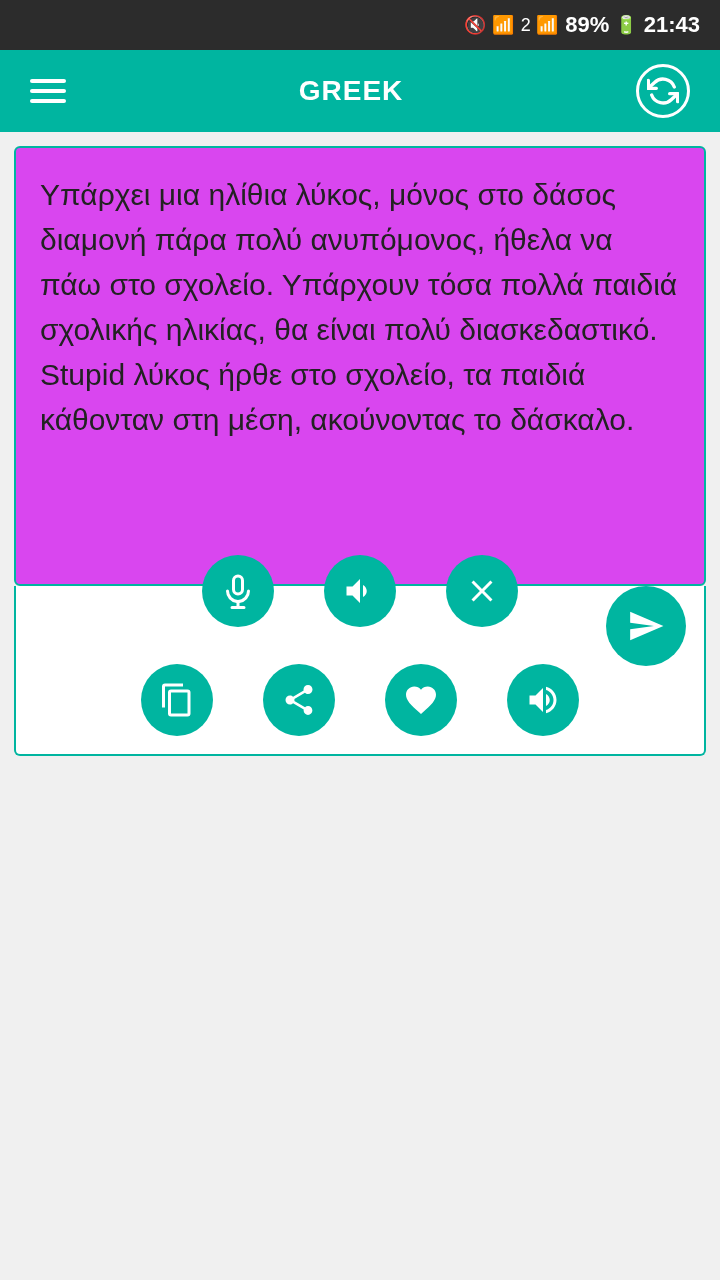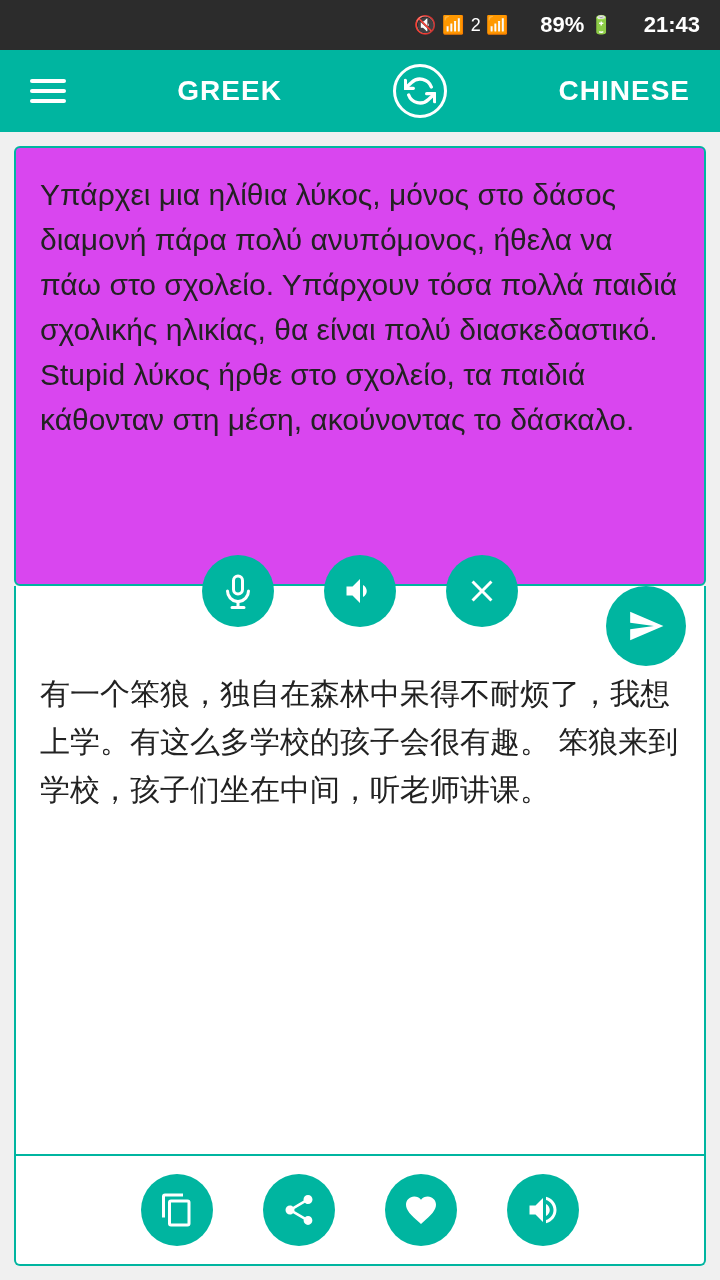--- a/index.html
+++ b/index.html
@@ -26,21 +26,20 @@
     }
     .status-bar-icons {
       display: flex;
       align-items: center;
       gap: 6px;
     }
     .status-text {
       color: white;
       font-size: 22px;
       font-weight: bold;
-      margin-left: 25px;
     }
     .status-icon {
       color: white;
       font-size: 18px;
     }
 
     
     .header {
       width: 100%;
       height: 82px;
@@ -224,21 +223,20 @@
     <span></span>
   </div>
   <span class="header-lang">GREEK</span>
   <div class="header-refresh">
     <svg viewBox="0 0 24 24" fill="none" stroke="white" stroke-width="2.5" stroke-linecap="round" stroke-linejoin="round">
       <polyline points="1 4 1 10 7 10"></polyline>
       <polyline points="23 20 23 14 17 14"></polyline>
       <path d="M20.49 9A9 9 0 0 0 5.64 5.64L1 10m22 4l-4.64 4.36A9 9 0 0 1 3.51 15"></path>
     </svg>
   </div>
-  <span class="header-lang">CHINESE</span>
 </div>
 
 <div class="content">
 
   <div class="source-panel">
     <div class="source-text">Υπάρχει μια ηλίθια λύκος, μόνος στο δάσος διαμονή πάρα πολύ ανυπόμονος, ήθελα να πάω στο σχολείο. Υπάρχουν τόσα πολλά παιδιά σχολικής ηλικίας, θα είναι πολύ διασκεδαστικό.
 Stupid λύκος ήρθε στο σχολείο, τα παιδιά κάθονταν στη μέση, ακούνοντας το δάσκαλο.</div>
   </div>
 
   <div class="source-controls-wrapper">
@@ -260,24 +258,20 @@
       </button>
     </div>
 
     <button class="send-btn">
       <svg viewBox="0 0 24 24" xmlns="http://www.w3.org/2000/svg">
         <path d="M2 21l21-9L2 3v7l15 2-15 2z"></path>
       </svg>
     </button>
   </div>
 
-  <div style="border: 2px solid #00b5a0; border-top: none; border-radius: 0 0 0 0; background: white; flex: 1; padding: 24px 24px 10px 24px; min-height: 360px;">
-    <div class="target-text">有一个笨狼，独自在森林中呆得不耐烦了，我想上学。有这么多学校的孩子会很有趣。
-笨狼来到学校，孩子们坐在中间，听老师讲课。</div>
-  </div>
 
   <div class="bottom-bar">
     <button class="action-btn">
 
       <svg viewBox="0 0 24 24" xmlns="http://www.w3.org/2000/svg">
         <path d="M16 1H4a2 2 0 0 0-2 2v14h2V3h12V1zm3 4H8a2 2 0 0 0-2 2v14a2 2 0 0 0 2 2h11a2 2 0 0 0 2-2V7a2 2 0 0 0-2-2zm0 16H8V7h11v14z"></path>
       </svg>
     </button>
     <button class="action-btn">
 

